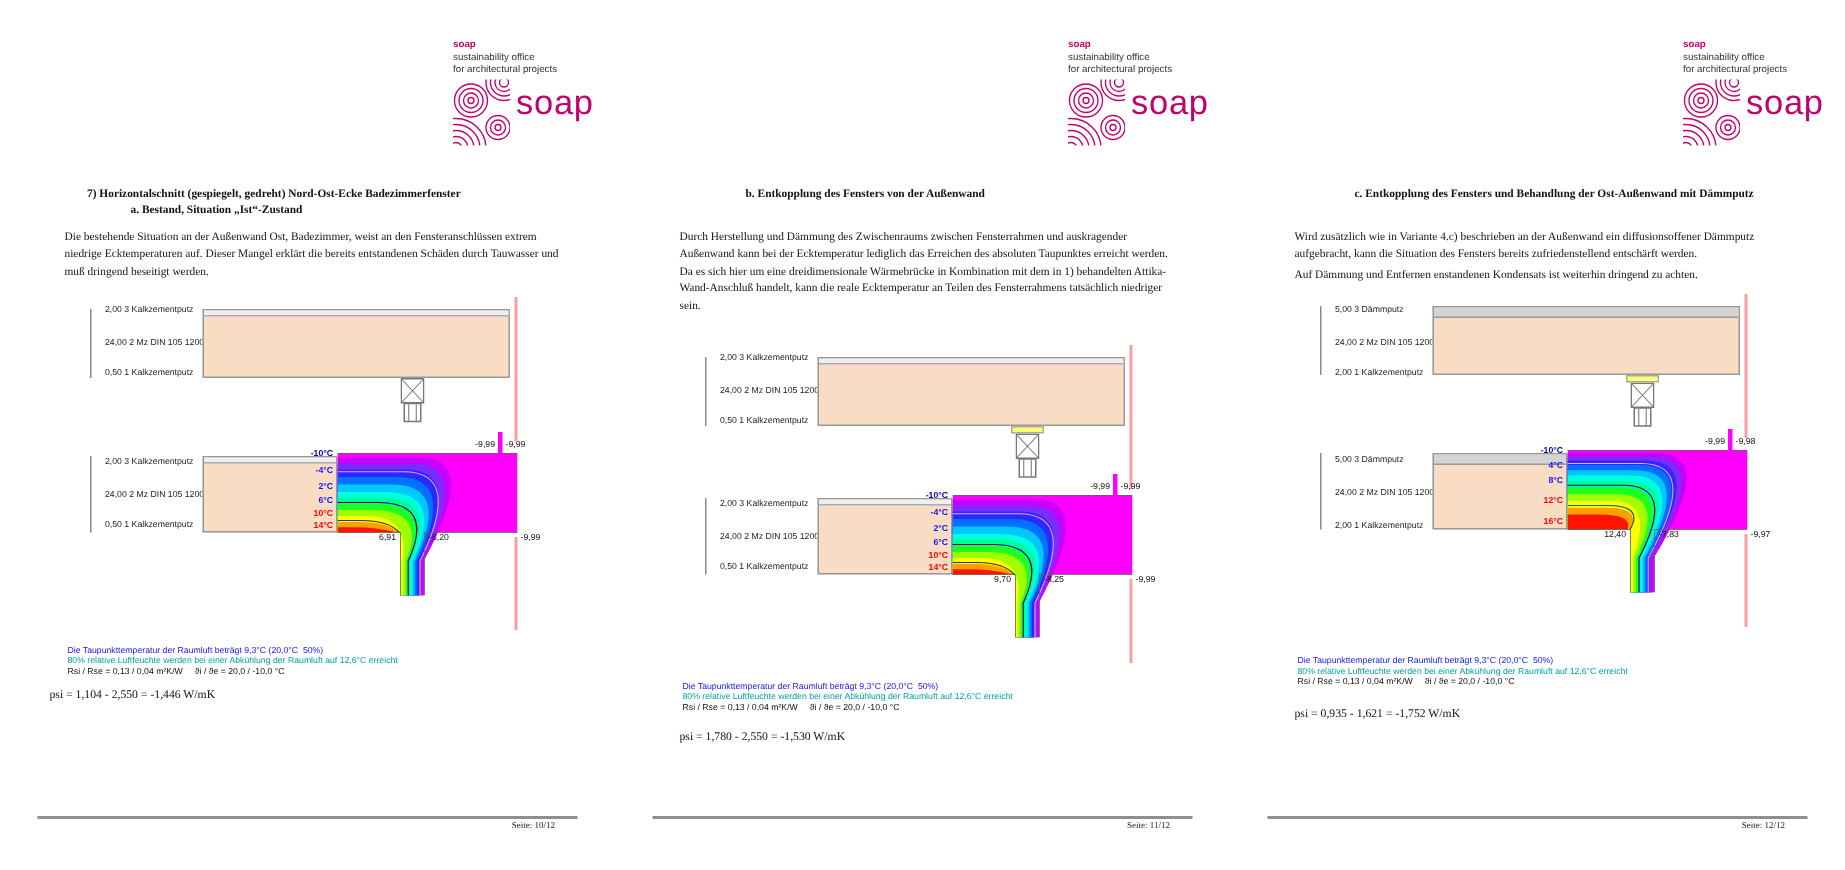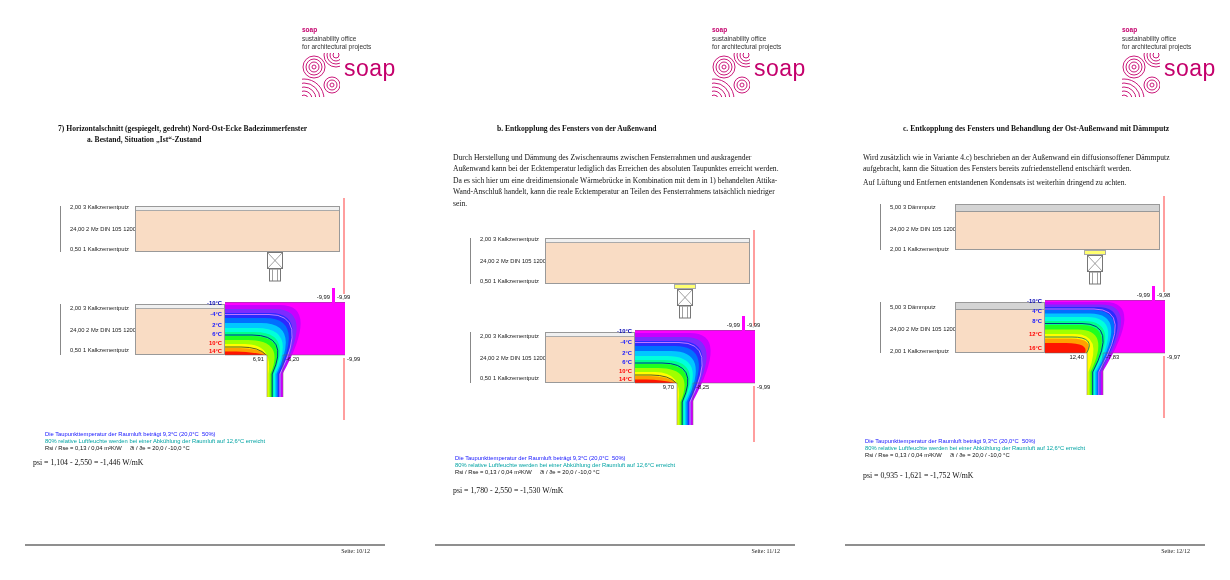--- a/index.html
+++ b/index.html
@@ -114,20 +114,21 @@
     <div class="logo-sub">sustainability office</div>
     <div class="logo-sub">for architectural projects</div>
   </div>
   <svg class="abs" style="left:302px;top:53px;" width="38" height="44">
       <use href="#logopat"></use>
     </svg>
   <div class="abs wordmark" style="left:344px;top:55px;">soap</div>
 
   <div class="abs h" style="left:58px;top:124px;">7) Horizontalschnitt (gespiegelt, gedreht) Nord-Ost-Ecke Badezimmerfenster</div>
   <div class="abs h" style="left:87px;top:135px;text-align:right;">a. Bestand, Situation „Ist“-Zustand</div>
+  <div class="abs para" style="left:43px;top:152px;">Die bestehende Situation an der Außenwand Ost, Badezimmer, weist an den Fensteranschlüssen extrem niedrige Ecktemperaturen auf. Dieser Mangel erklärt die bereits entstandenen Schäden durch Tauwasser und muß dringend beseitigt werden.</div>
 
   <div class="abs dimline" style="left:60px;top:206px;height:46px;"></div>
   <div class="abs lbl" style="left:70px;top:204px;">2,00 3 Kalkzementputz</div>
   <div class="abs lbl" style="left:70px;top:226px;">24,00 2 Mz DIN 105 1200</div>
   <div class="abs lbl" style="left:70px;top:246px;">0,50 1 Kalkzementputz</div>
   <div class="abs wall" style="left:135px;top:206px;width:205px;height:46px;">
       <div class="putz"></div>
     </div>
   <svg class="abs" style="left:267px;top:252px;" width="16" height="30">
       <use href="#winsym"></use>
@@ -233,21 +234,21 @@
     <div class="logo-sub">sustainability office</div>
     <div class="logo-sub">for architectural projects</div>
   </div>
   <svg class="abs" style="left:302px;top:53px;" width="38" height="44">
       <use href="#logopat"></use>
     </svg>
   <div class="abs wordmark" style="left:344px;top:55px;">soap</div>
 
   <div class="abs h" style="left:83px;top:124px;">c. Entkopplung des Fensters und Behandlung der Ost-Außenwand mit Dämmputz</div>
   <div class="abs para" style="left:43px;top:152px;">Wird zusätzlich wie in Variante 4.c) beschrieben an der Außenwand ein diffusionsoffener Dämmputz aufgebracht, kann die Situation des Fensters bereits zufriedenstellend entschärft werden.</div>
-  <div class="abs para" style="left:43px;top:177px;">Auf Lüftung und Entfernen entstandenen Kondensats ist weiterhin dringend zu achten.</div>
+  <div class="abs para" style="left:43px;top:177px;">Auf Dämmung und Entfernen enstandenen Kondensats ist weiterhin dringend zu achten.</div>
 
   <div class="abs dimline" style="left:60px;top:204px;height:46px;"></div>
   <div class="abs lbl" style="left:70px;top:204px;">5,00 3 Dämmputz</div>
   <div class="abs lbl" style="left:70px;top:226px;">24,00 2 Mz DIN 105 1200</div>
   <div class="abs lbl" style="left:70px;top:246px;">2,00 1 Kalkzementputz</div>
   <div class="abs wall" style="left:135px;top:204px;width:205px;height:46px;">
       <div class="putz gray"></div>
     </div>
   <div class="abs ylw" style="left:264px;top:250px;width:22px;height:5px;"></div>
   <svg class="abs" style="left:267px;top:255px;" width="16" height="30">

